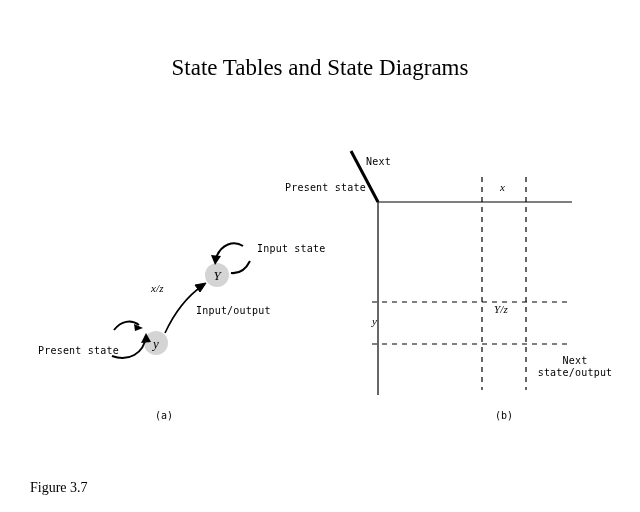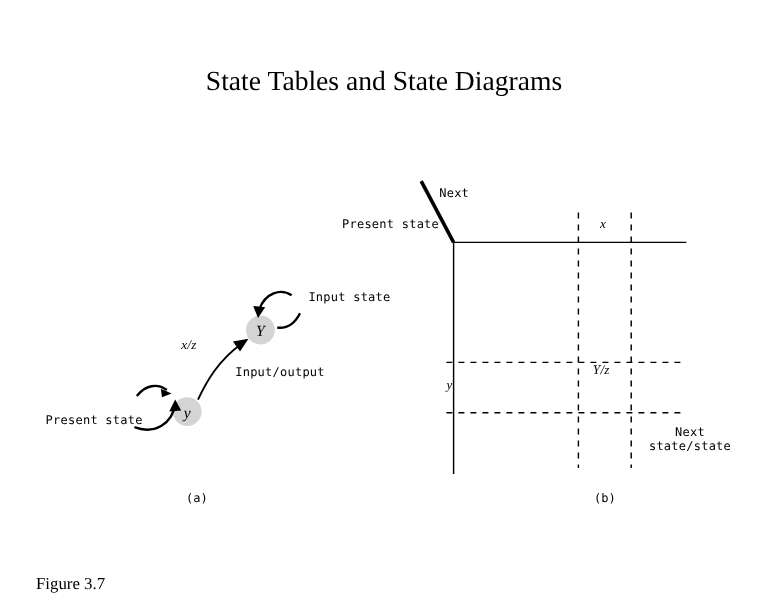--- a/index.html
+++ b/index.html
@@ -134,19 +134,19 @@
 
   <div class="lbl" style="left:285px; top:182px;">Present state</div>
 
   <div class="lbl lbl-italic" style="left:500px; top:181px;">x</div>
 
   <div class="lbl lbl-italic" style="left:372px; top:315px;">y</div>
 
   <div class="lbl lbl-italic" style="left:494px; top:303px;">Y/z</div>
 
   <div class="lbl lbl-center" style="left:520px; top:355px; width:110px;">Next</div>
-  <div class="lbl lbl-center" style="left:520px; top:367px; width:110px;">state/state</div>
+  <div class="lbl lbl-center" style="left:520px; top:367px; width:110px;">state/output</div>
 
   <div class="panel-caption" style="left:495px; top:410px;">(b)</div>
 
   <div id="figure-caption">Figure 3.7</div>
 
 </div>
 
 </body></html>

